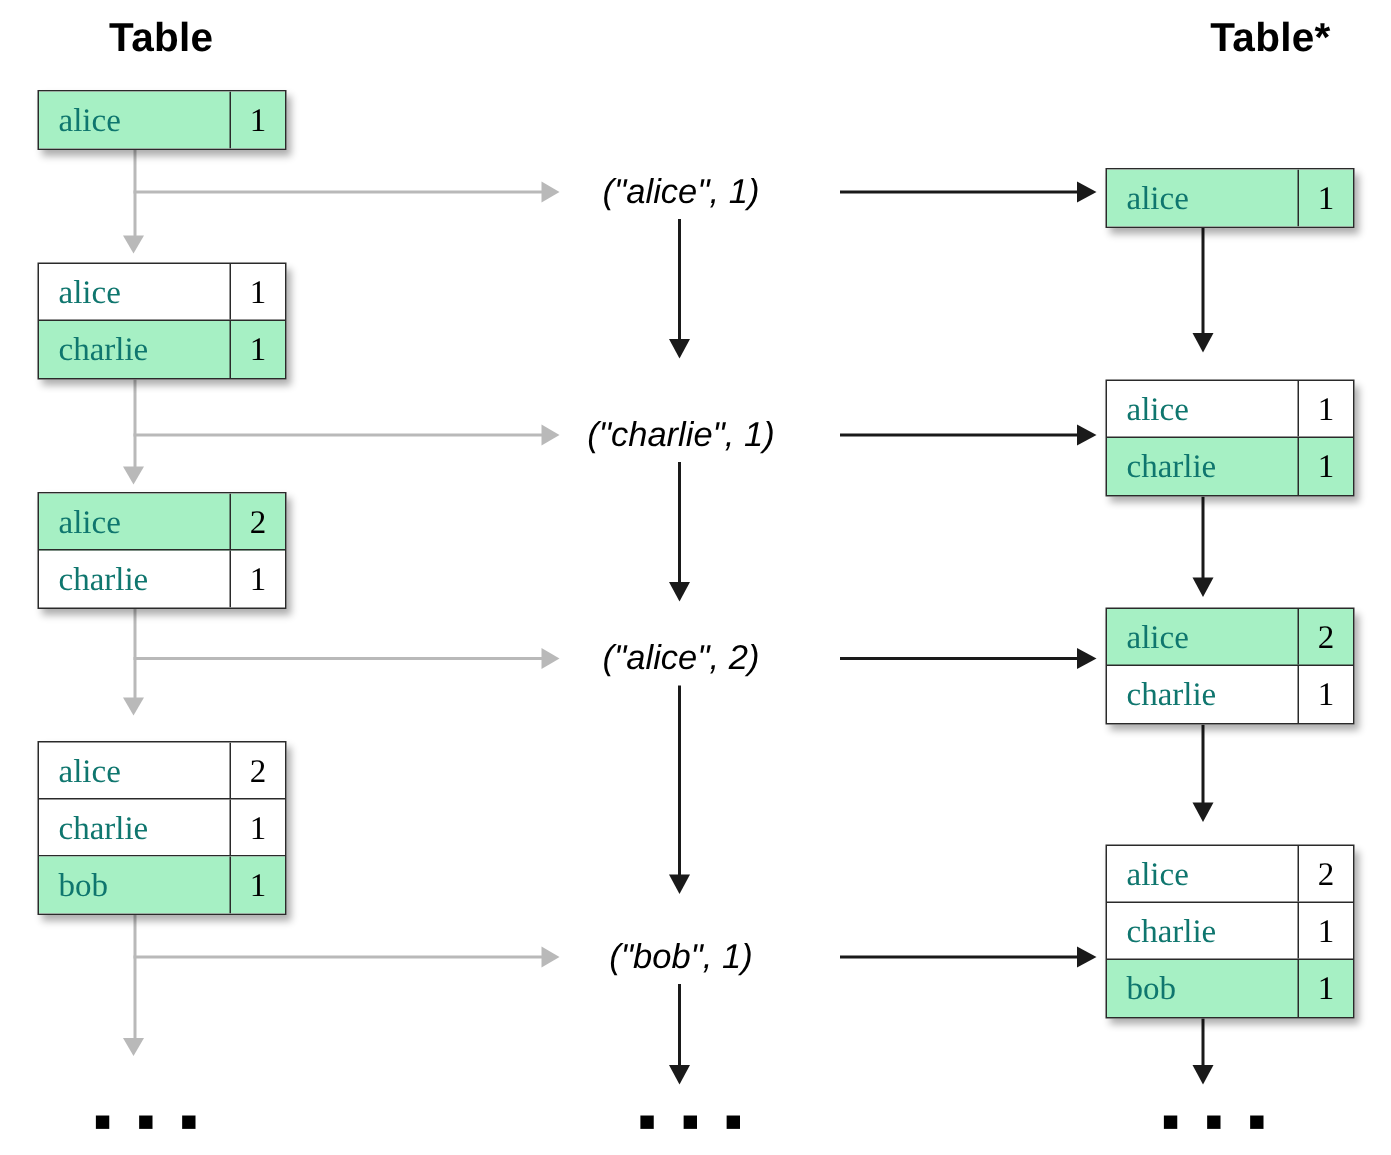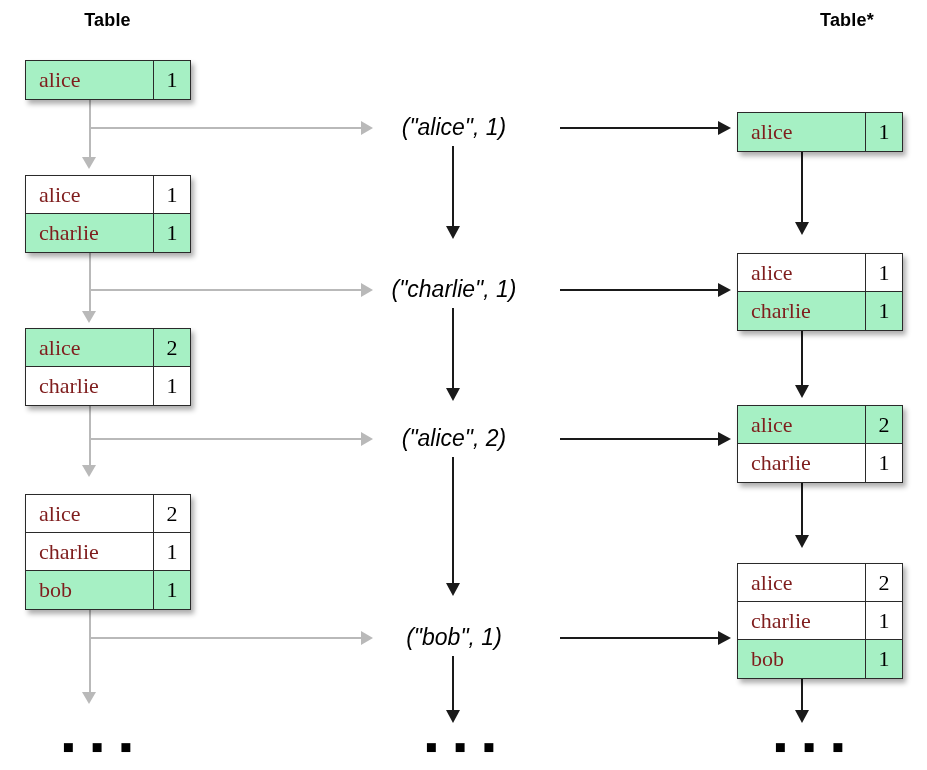--- a/index.html
+++ b/index.html
@@ -20,21 +20,21 @@
   
   .col-title {
     position: absolute;
     text-align: center;
     font-family: "Liberation Sans", sans-serif;
     font-weight: bold;
     color: #000000;
     line-height: 1.12;
     white-space: nowrap;
   }
-  .col-title .main { font-size: 18px; display: block; letter-spacing: 0.2px; }
+  .col-title .main { font-size: 27px; display: block; letter-spacing: 0.2px; }
   .col-title .sub  { font-size: 15px; display: block; margin-top: 1px; }
 
   
   .tbl {
     position: absolute;
     border: 1.6px solid #2a2a2a;
     background: #ffffff;
     box-shadow: 3px 4px 5px rgba(0,0,0,0.32);
     font-family: "Liberation Serif", serif;
     overflow: hidden;
@@ -45,21 +45,21 @@
     border-bottom: 1.4px solid #2a2a2a;
   }
   .tbl .row:last-child { border-bottom: none; }
   .tbl .row.hl { background: #a6f0c4; }
   .tbl .cell-k {
     flex: 0 0 78%;
     display: flex;
     align-items: center;
     padding-left: 13px;
     font-size: 22px;
-    color: #7f1d1d;
+    color: #0f766e;
     border-right: 1.4px solid #2a2a2a;
     line-height: 1;
   }
   .tbl .cell-v {
     flex: 1 1 auto;
     display: flex;
     align-items: center;
     justify-content: center;
     font-size: 22px;
     color: #000;

